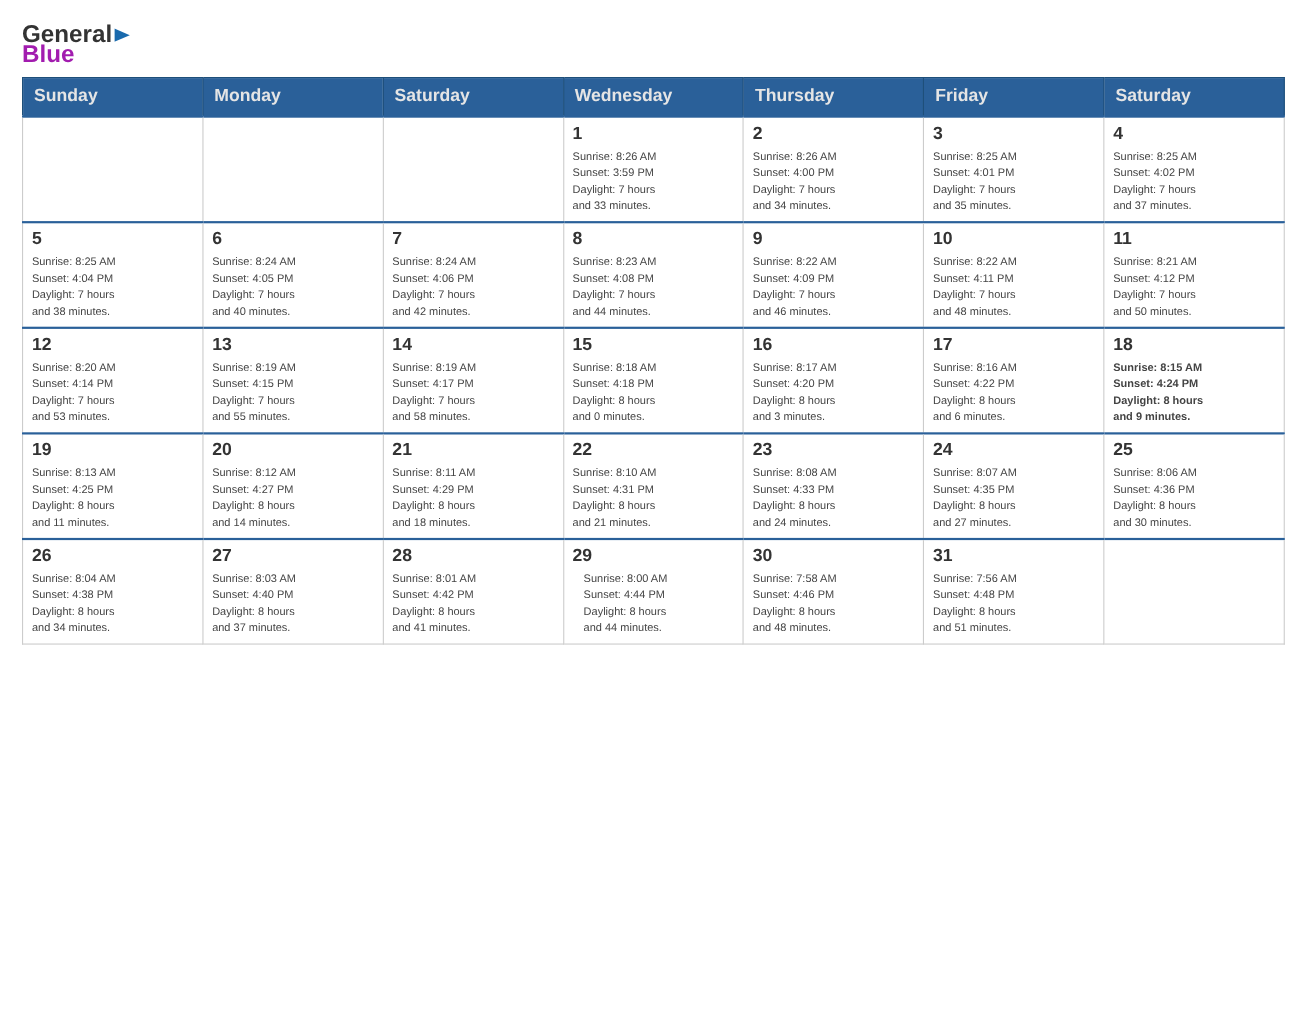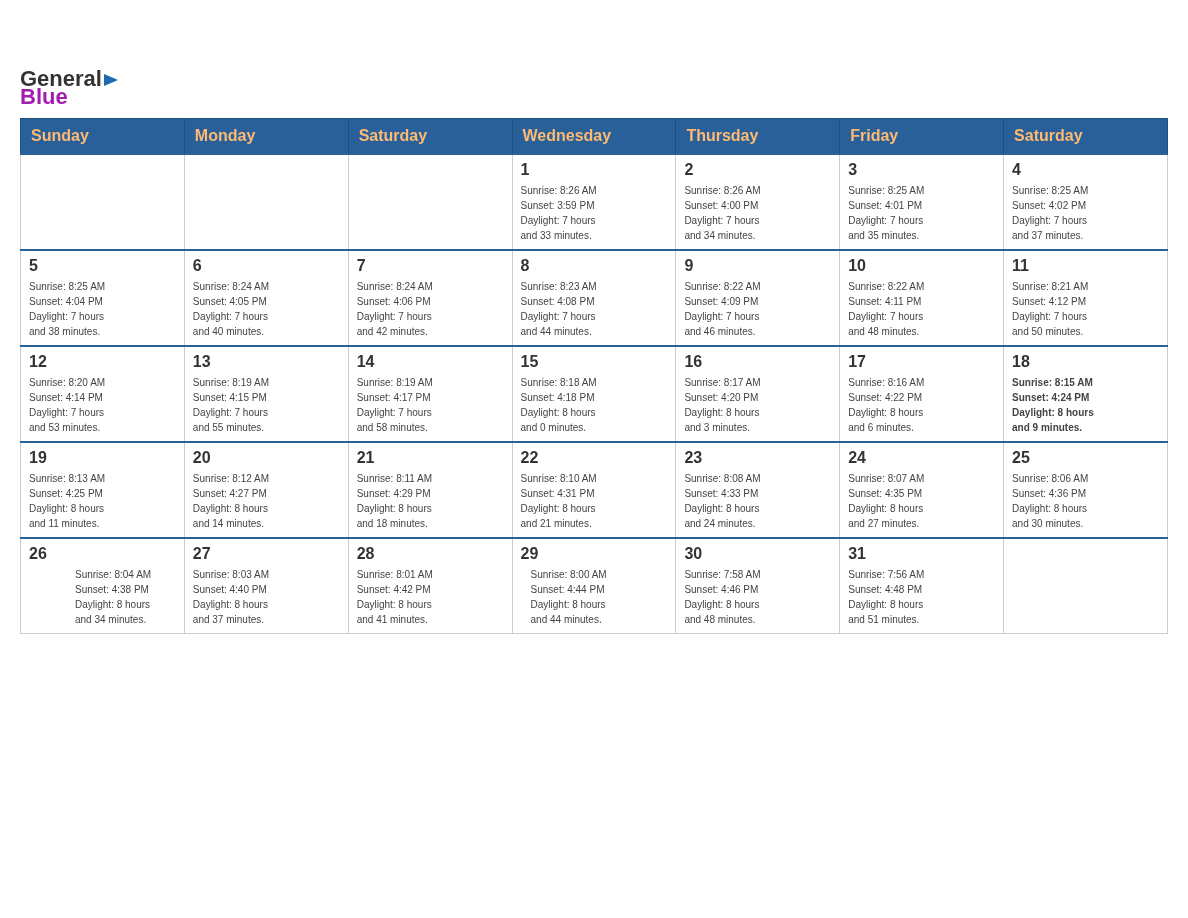--- a/index.html
+++ b/index.html
@@ -8,21 +8,20 @@
       background: #fff;
       padding: 20px;
       width: 1188px;
       min-height: 918px;
     }
     .header {
       display: flex;
       justify-content: space-between;
       align-items: flex-end;
       margin-bottom: 10px;
-      margin-top: 48px;
     }
     .logo {
       display: flex;
       align-items: center;
       gap: 0;
     }
     .title-area {
       text-align: right;
     }
     .month-title {
@@ -36,21 +35,21 @@
       color: #555;
       margin-top: 4px;
     }
     .calendar {
       width: 100%;
       border-collapse: collapse;
       border: 1px solid #aaa;
     }
     .calendar th {
       background-color: #2a6099;
-      color: #fdba74;
+      color: #e5e5e5;
       padding: 8px 10px;
       text-align: left;
       font-size: 16px;
       border: 1px solid #1e4f7a;
       margin-top: 11px;
     }
     .calendar td {
       vertical-align: top;
       padding: 6px 8px;
       border: 1px solid #ccc;
@@ -287,21 +286,21 @@
           <div class="day-num">25</div>
           <div class="day-info" style="white-space: pre-line;">Sunrise: 8:06 AM
 Sunset: 4:36 PM
 Daylight: 8 hours
 and 30 minutes.</div>
         </td>
       </tr>
       <tr class="week-row">
         <td>
           <div class="day-num">26</div>
-          <div class="day-info" style="white-space: pre-line; margin-left: 46px;">Sunrise: 8:04 AM
+          <div class="day-info" style="white-space: pre-line;">Sunrise: 8:04 AM
 Sunset: 4:38 PM
 Daylight: 8 hours
 and 34 minutes.</div>
         </td>
         <td>
           <div class="day-num">27</div>
           <div class="day-info" style="white-space: pre-line;">Sunrise: 8:03 AM
 Sunset: 4:40 PM
 Daylight: 8 hours
 and 37 minutes.</div>

